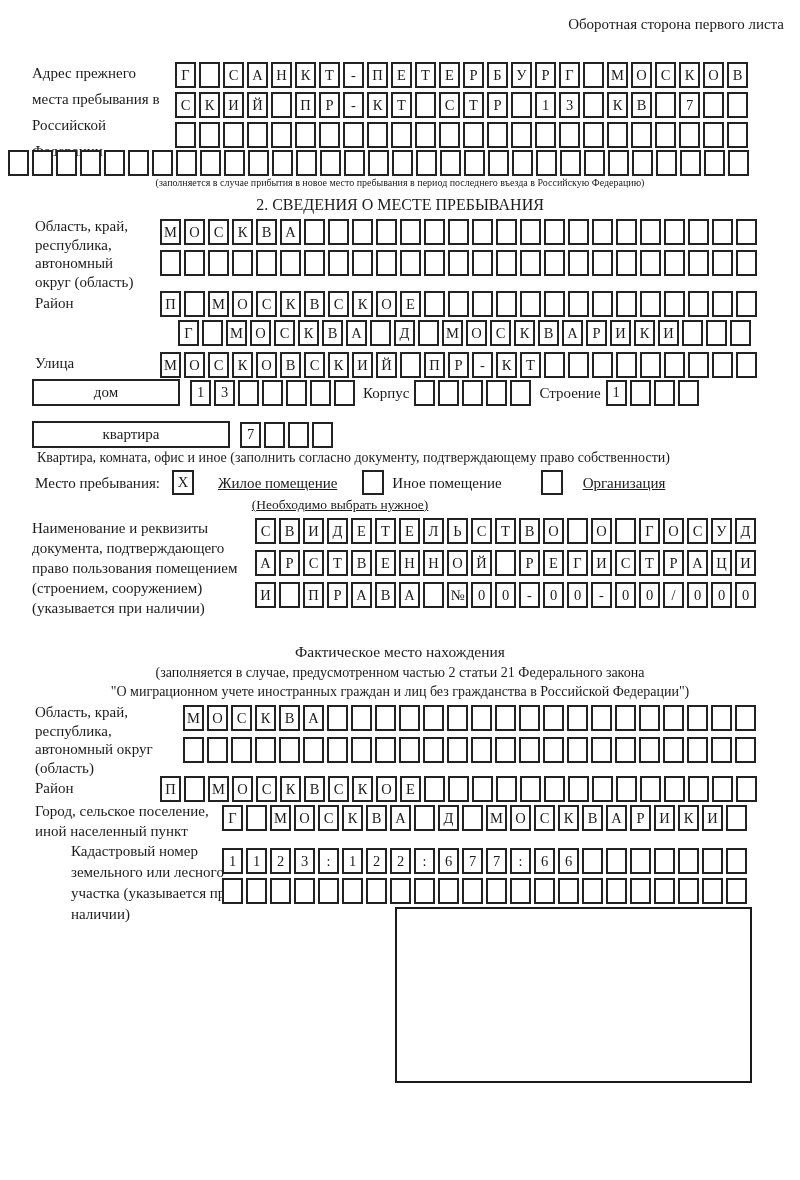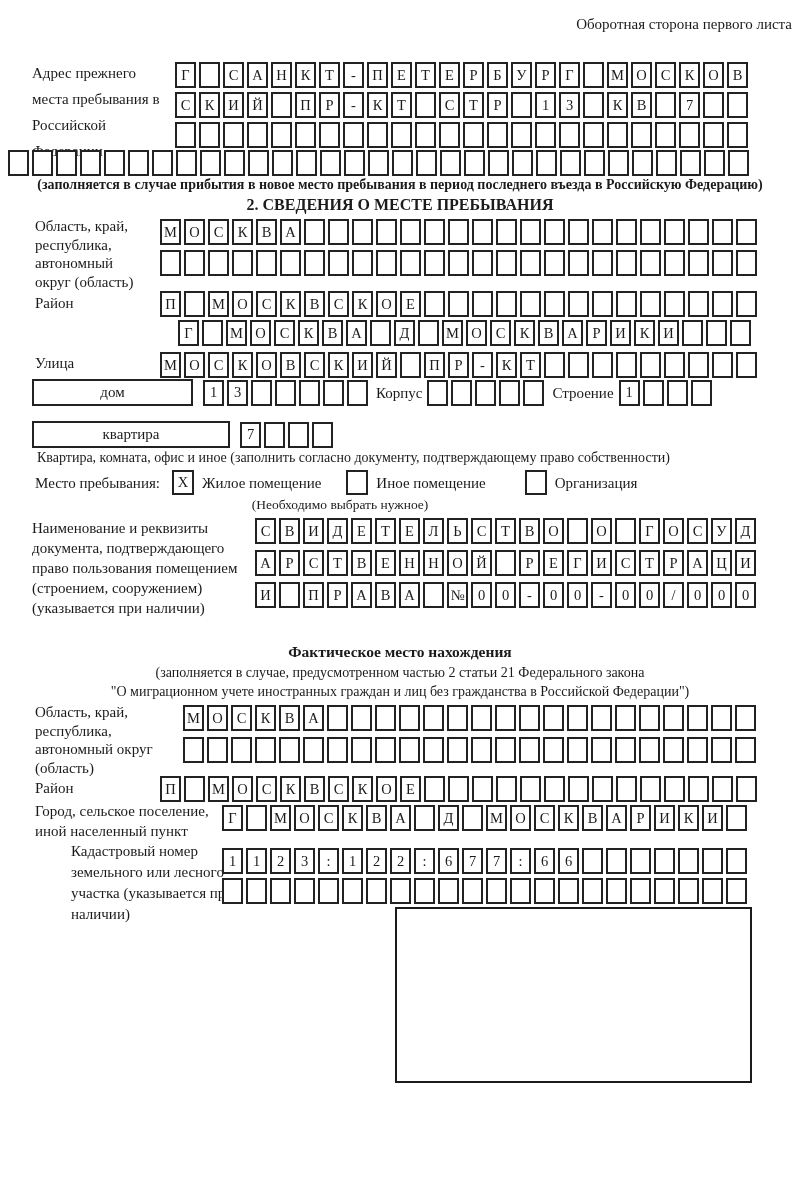--- a/index.html
+++ b/index.html
@@ -12,50 +12,50 @@
   .cells{display:flex;gap:3px;}
   .cell{
     box-sizing:border-box;width:21px;height:26px;border:2px solid #222;
     display:inline-flex;align-items:center;justify-content:center;
     font-size:14.5px;background:#fff;flex:0 0 auto;
   }
   .widebox{
     box-sizing:border-box;border:2px solid #222;height:27px;background:#fff;
     display:flex;align-items:center;justify-content:center;font-size:15px;
   }
-  .caption{font-size:14px;font-weight:bold;}
-  .title{font-weight:bold;font-size:16px;text-align:center;width:100%;}
+  .caption{font-size:10px;}
+  .title{font-weight:normal;font-size:16px;text-align:center;width:100%;}
   .centered{text-align:center;width:100%;}
   
-  #header-note{top:16px;right:8px;font-size:15px;}
+  #header-note{top:16px;right:16px;font-size:15px;}
   #prev-label{left:32px;top:60px;width:138px;line-height:26px;}
   #prev-r1{left:175px;top:62px;}
   #prev-r2{left:175px;top:92px;}
   #prev-r3{left:175px;top:122px;}
   #prev-r4{left:8px;top:150px;}
   #prev-note{top:177px;}
   #sec2-title{top:196px;}
   #region2-label{left:35px;top:217px;width:112px;line-height:18.5px;}
   #region2-r1{left:160px;top:219px;}
   #region2-r2{left:160px;top:250px;}
   #district2-label{left:35px;top:293px;}
   #district2-cells{left:160px;top:291px;}
   #city2-label{left:35px;top:317px;width:152px;line-height:19px;}
   #city2-cells{left:178px;top:320px;}
   #street2-label{left:35px;top:353px;}
   #street2-cells{left:160px;top:352px;}
   #house-row{left:32px;top:379px;display:flex;align-items:center;}
-  #house-row .widebox{width:161px;}
+  #house-row .widebox{width:148px;}
   #house-note{left:35px;top:407px;font-size:14px;}
   #apt-row{left:32px;top:421px;display:flex;align-items:center;}
   #apt-row .widebox{width:198px;}
   #apt-note{left:37px;top:450px;font-size:14px;}
   #stay-row{left:35px;top:470px;display:flex;align-items:center;}
   #stay-row .cell{width:22px;height:25px;}
-  #stay-note{left:180px;top:497px;width:320px;text-align:center;font-size:13.5px;}
+  #stay-note{left:180px;top:497px;width:320px;text-align:center;font-size:13.5px;text-decoration:underline;}
   #doc-label{left:32px;top:518px;width:222px;line-height:20px;}
   #doc-r1{left:255px;top:518px;}
   #doc-r2{left:255px;top:550px;}
   #doc-r3{left:255px;top:582px;}
   #fact-title{top:643px;font-size:15.5px;}
   #fact-note1{top:665px;font-size:14px;}
   #fact-note2{top:684px;font-size:14px;}
   #factregion-label{left:35px;top:703px;width:140px;line-height:18.5px;}
   #factregion-r1{left:183px;top:705px;}
   #factregion-r2{left:183px;top:737px;}
@@ -369,25 +369,25 @@
         <span class="cell"></span>
         <span class="cell"></span>
         <span class="cell"></span>
       </div>
   </div>
   <div class="abs" id="apt-note">Квартира, комната, офис и иное (заполнить согласно документу, подтверждающему право собственности)</div>
 
   <div class="abs" id="stay-row">
     <span class="lbl">Место пребывания:</span>
     <span class="cell" style="margin-left:12px;">X</span>
-    <span class="lbl" style="margin-left:8px;">Жилое помещение</span>
+    <span class="lbl" style="margin-left:24px;text-decoration:underline;">Жилое помещение</span>
     <span class="cell" style="margin-left:25px;"></span>
     <span class="lbl" style="margin-left:8px;">Иное помещение</span>
     <span class="cell" style="margin-left:39px;"></span>
-    <span class="lbl" style="margin-left:8px;">Организация</span>
+    <span class="lbl" style="margin-left:20px;text-decoration:underline;">Организация</span>
   </div>
   <div class="abs" id="stay-note">(Необходимо выбрать нужное)</div>
 
   <div class="abs lbl" id="doc-label">Наименование и реквизиты документа, подтверждающего право пользования помещением (строением, сооружением) (указывается при наличии)</div>
   <div class="abs cells" id="doc-r1">
       <span class="cell">С</span>
       <span class="cell">В</span>
       <span class="cell">И</span>
       <span class="cell">Д</span>
       <span class="cell">Е</span>

